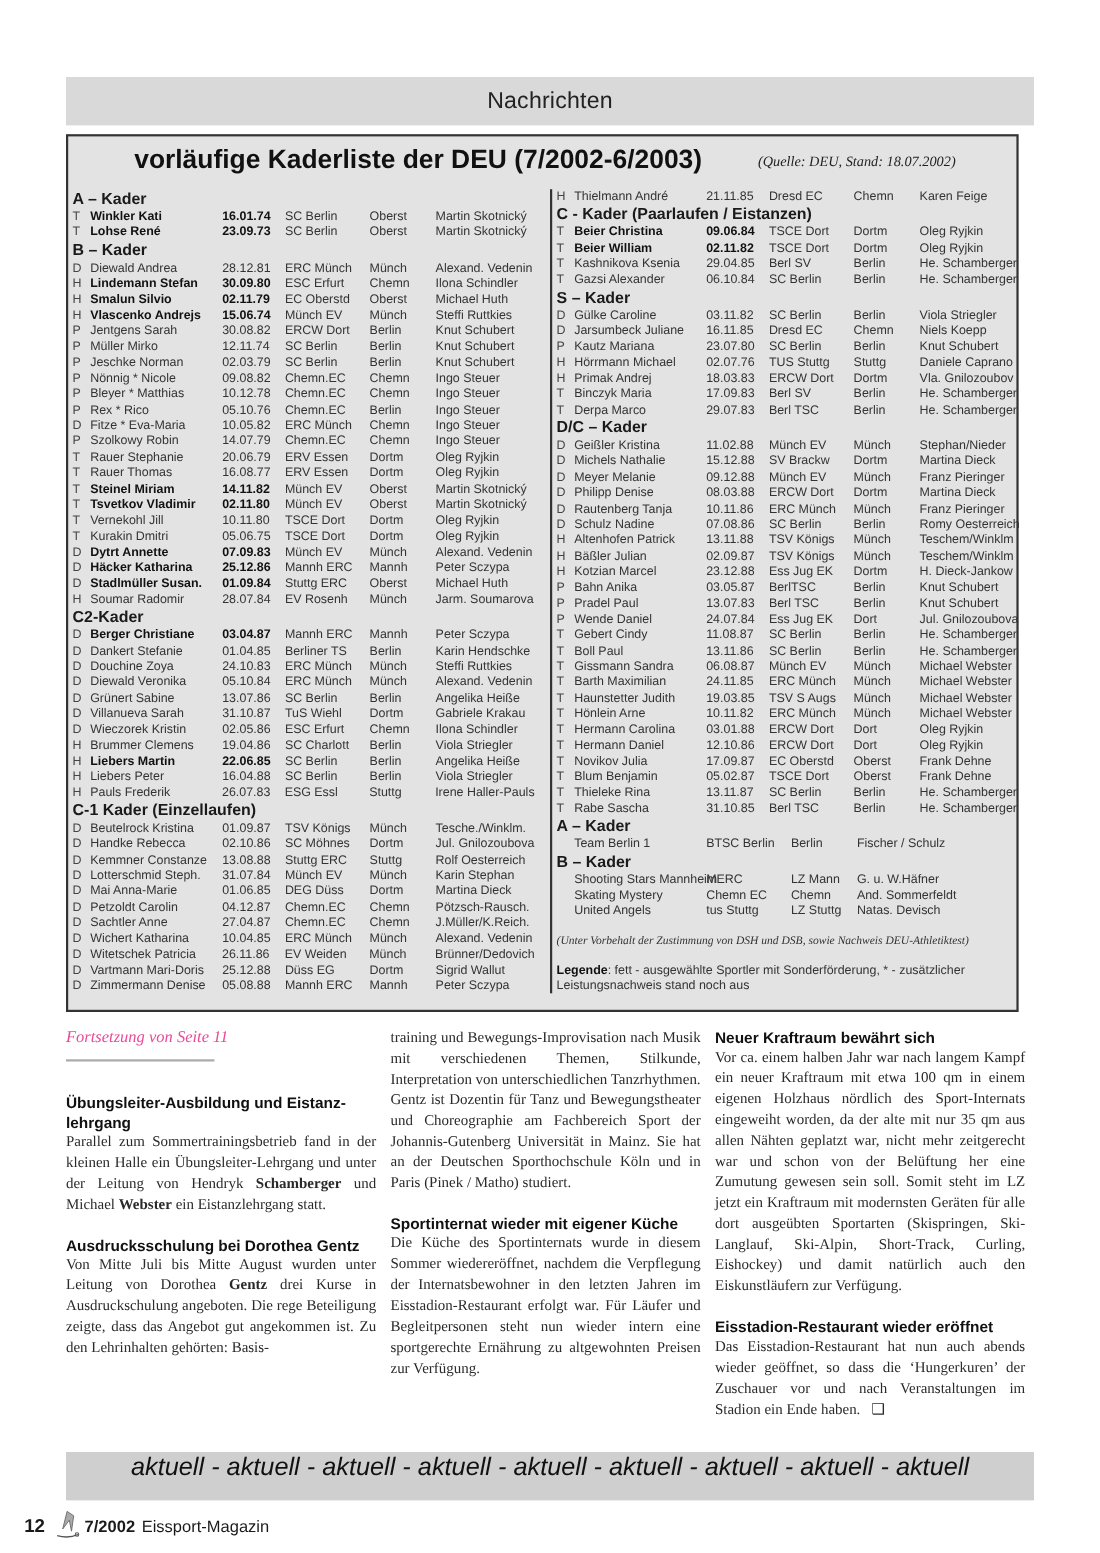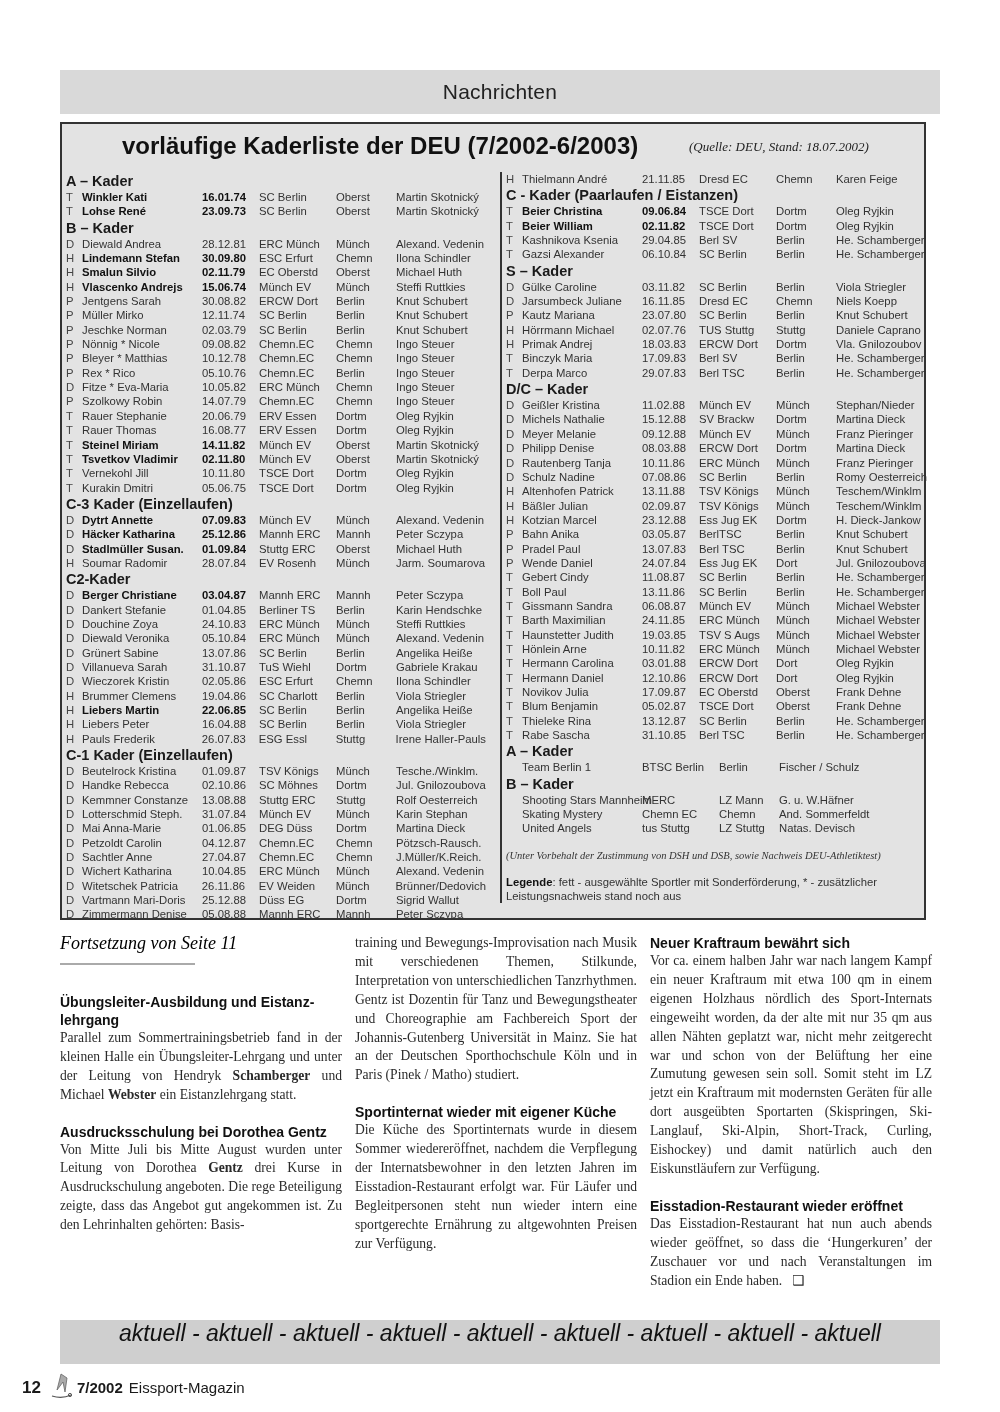--- a/index.html
+++ b/index.html
@@ -24,21 +24,21 @@
   .col.right .row .n{width:120px;}
   .row.team .t{width:16px;}
   .row.team .n{width:177px;}
   .row.team .c{width:77px;}
   .note{font-family:"Liberation Serif",serif;font-style:italic;font-size:10.5px;color:#333;margin-top:14px;white-space:nowrap;}
   .legend{font-size:11.3px;line-height:14px;color:#333;margin-top:14px;}
   .legend b{color:#111;}
   .article{position:absolute;font-family:"Liberation Serif",serif;font-size:13.6px;line-height:18.9px;color:#2a2a2a;text-align:justify;width:282px;}
   .article h3{font-family:"Liberation Sans",sans-serif;font-size:14px;font-weight:bold;line-height:18px;margin:0;color:#111;text-align:left;}
   .article p{margin:0;}
-  .cont{font-style:italic;font-size:18px;color:#000000;}
+  .cont{font-style:italic;font-size:15px;color:#ec4899;}
   .rule{width:135px;height:2px;background:#aaa;margin:10px 0 10px 0;}
   .gap{height:18px;}
   .aktuell{position:absolute;left:60px;top:1320px;width:880px;height:44px;background:#cfcfcf;display:flex;align-items:flex-start;justify-content:center;}
   .aktuell span{font-style:italic;font-size:23px;color:#111;}
   .footer{position:absolute;left:22px;top:1372px;display:flex;align-items:center;font-size:15px;}
   .footer .pg{font-weight:bold;font-size:17px;margin-right:8px;}
   .footer .iss{font-weight:bold;margin-left:2px;margin-right:6px;}
 </style>
 </head>
 <body>
@@ -206,21 +206,20 @@
         <span class="tr">Oleg Ryjkin</span>
       </div>
       <div class="row">
         <span class="t">T</span>
         <span class="n">Kurakin Dmitri</span>
         <span class="d">05.06.75</span>
         <span class="c">TSCE Dort</span>
         <span class="o">Dortm</span>
         <span class="tr">Oleg Ryjkin</span>
       </div>
-      <div class="sect">C-3 Kader  (Einzellaufen)</div>
       <div class="row b">
         <span class="t">D</span>
         <span class="n">Dytrt Annette</span>
         <span class="d">07.09.83</span>
         <span class="c">Münch EV</span>
         <span class="o">Münch</span>
         <span class="tr">Alexand. Vedenin</span>
       </div>
       <div class="row b">
         <span class="t">D</span>
@@ -697,21 +696,21 @@
         <span class="t">T</span>
         <span class="n">Blum Benjamin</span>
         <span class="d">05.02.87</span>
         <span class="c">TSCE Dort</span>
         <span class="o">Oberst</span>
         <span class="tr">Frank Dehne</span>
       </div>
       <div class="row">
         <span class="t">T</span>
         <span class="n">Thieleke Rina</span>
-        <span class="d">13.12.87</span>
+        <span class="d">13.11.87</span>
         <span class="c">SC Berlin</span>
         <span class="o">Berlin</span>
         <span class="tr">He. Schamberger</span>
       </div>
       <div class="row">
         <span class="t">T</span>
         <span class="n">Rabe  Sascha</span>
         <span class="d">31.10.85</span>
         <span class="c">Berl TSC</span>
         <span class="o">Berlin</span>

